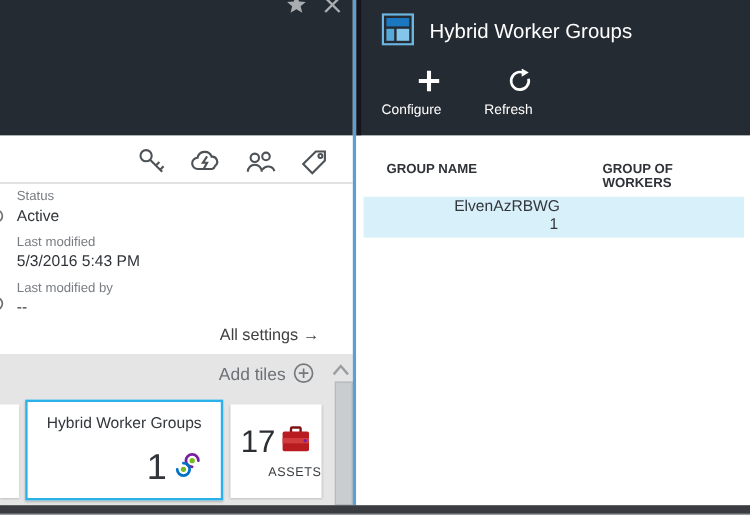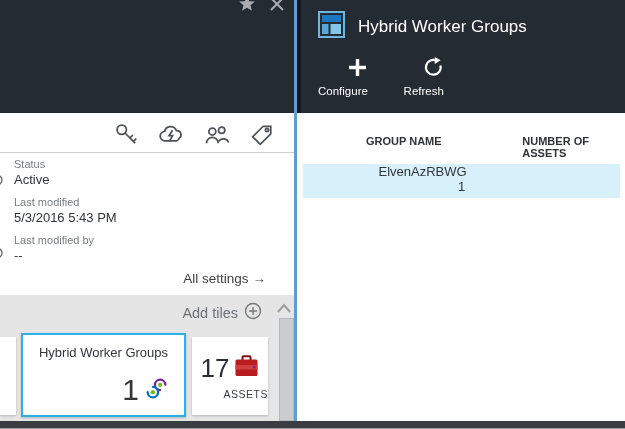--- a/index.html
+++ b/index.html
@@ -52,21 +52,21 @@
   .right-blade { position:absolute; left:297px; top:0; width:328px; height:421px; background:#fff; }
   .rb-header { position:absolute; left:0; top:0; width:328px; height:113px; background:#252b33;
                border-left:4px solid #14181e; }
   .rb-titlebar { position:absolute; left:17px; top:11px; display:flex; align-items:center; gap:13px; }
   .rb-title { font-size:17px; color:#ffffff; white-space:nowrap; }
   .rb-toolbar { position:absolute; left:17px; top:57px; display:flex; gap:28px; }
   .tb-btn { display:flex; flex-direction:column; align-items:flex-end; gap:3px; cursor:pointer; min-width:48px; }
   .tb-btn .tb-label { font-size:11.5px; color:#fff; }
 
   .rb-body { position:absolute; left:0; top:113px; width:328px; height:308px; background:#fff; }
-  .tbl-head { position:absolute; top:22px; left:25px; right:7px; display:flex;margin-left:44px; }
+  .tbl-head { position:absolute; top:22px; left:25px; right:7px; display:flex; }
   .th { font-size:11px; font-weight:bold; color:#2f3338; }
   .th.c1 { width:185px; }
   .tbl-row { position:absolute; top:51px; left:6px; width:317px; height:34px; background:#d8f0f9;
              display:flex; align-items:center; cursor:pointer;flex-direction:column; }
   .td { font-size:13px; color:#32363b; }
   .td.c1 { margin-left:19px; width:185px; }
 
   
   .bottom-strip { position:absolute; left:0; top:421px; width:625px; height:8px;
                   background:#393d41; border-bottom:1px solid #9ea2a6; }
@@ -232,21 +232,21 @@
             </svg>
           </span>
           <span class="tb-label">Refresh</span>
         </div>
       </div>
     </div>
 
     <div class="rb-body">
       <div class="tbl-head">
         <span class="th c1">GROUP NAME</span>
-        <span class="th c2">NUMBER OF ASSETS</span>
+        <span class="th c2">GROUP OF WORKERS</span>
       </div>
       <div class="tbl-row">
         <span class="td c1">ElvenAzRBWG</span>
         <span class="td c2">1</span>
       </div>
     </div>
   </div>
 
   <div class="bottom-strip"></div>
 </div>

